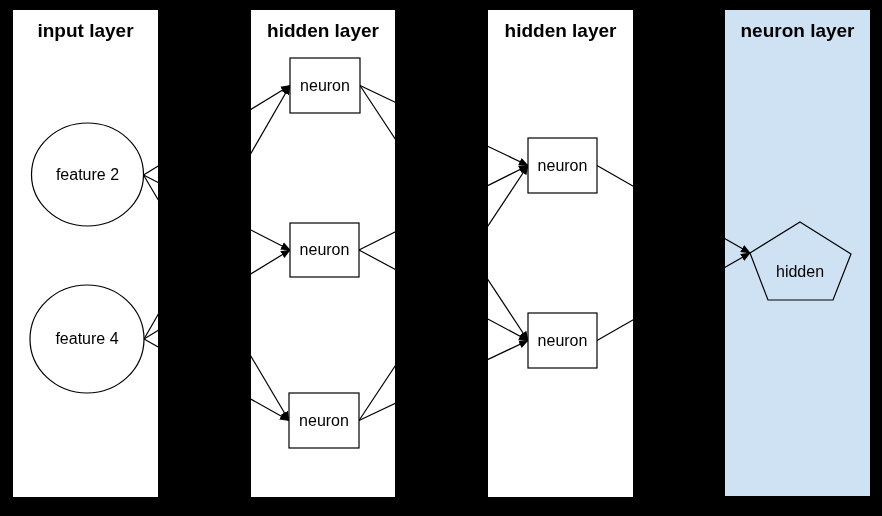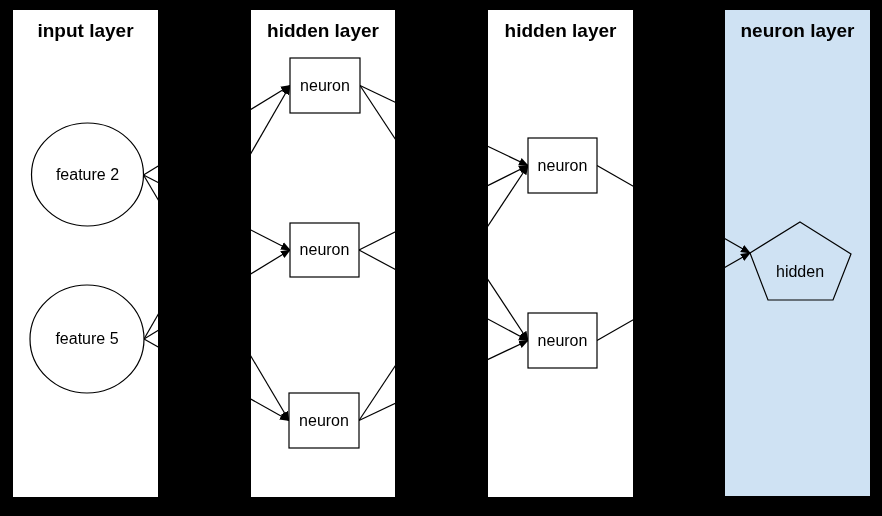--- a/index.html
+++ b/index.html
@@ -82,21 +82,21 @@
 
     <polygon points="800,222 851,254 833,300 768,300 750,253" fill="none" stroke="#000000" stroke-width="1.2"></polygon>
   </svg>
 
   <div class="panel-title" style="left:85.5px">input layer</div>
   <div class="panel-title" style="left:323px">hidden layer</div>
   <div class="panel-title" style="left:560.5px">hidden layer</div>
   <div class="panel-title" style="left:797.5px">neuron layer</div>
 
   <div class="node-label" style="left:87.5px;  top:174.5px">feature 2</div>
-  <div class="node-label" style="left:87px;    top:339px">feature 5</div>
+  <div class="node-label" style="left:87px;    top:339px">feature 4</div>
   <div class="node-label" style="left:325px;   top:85.5px">neuron</div>
   <div class="node-label" style="left:324.5px; top:250px">neuron</div>
   <div class="node-label" style="left:324px;   top:420.5px">neuron</div>
   <div class="node-label" style="left:562.5px; top:165.5px">neuron</div>
   <div class="node-label" style="left:562.5px; top:340.5px">neuron</div>
   <div class="node-label" style="left:800px;   top:272px">hidden</div>
 
 </div>
 
 </body></html>

